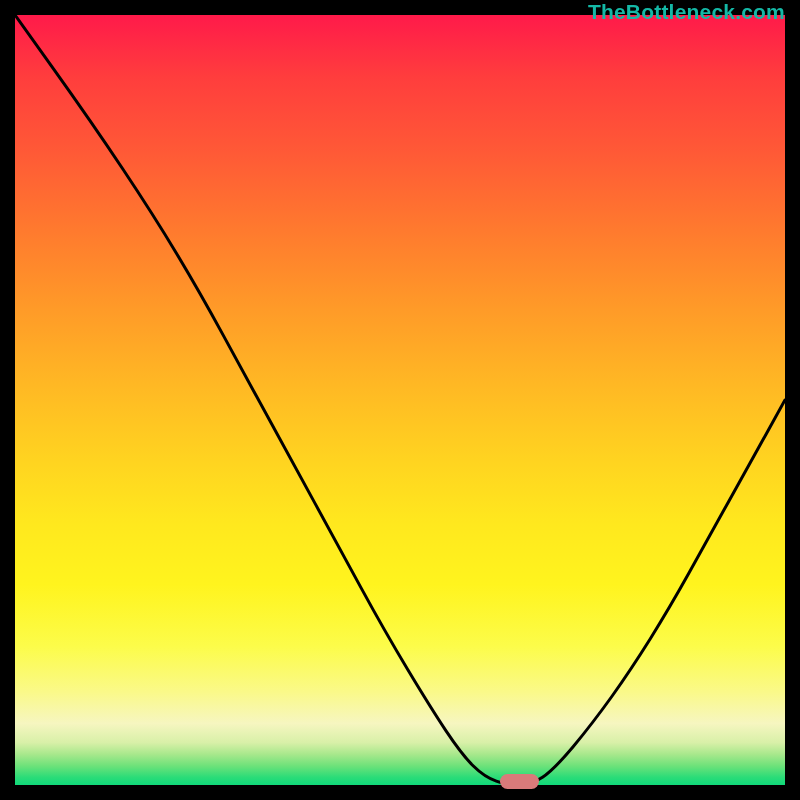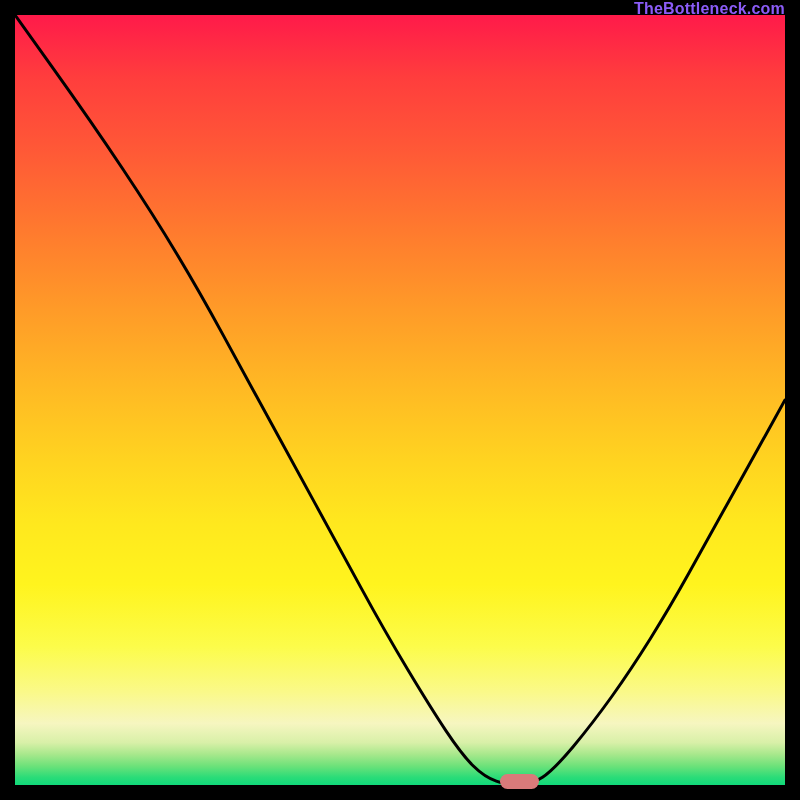--- a/index.html
+++ b/index.html
@@ -40,23 +40,23 @@
       #6ee27a 97.5%,
       #2bdc78 99%,
       #10d97a 100%
     );
   }
   .watermark {
     position: absolute;
     top: 0px;
     right: 15px;
     font-family: Arial, Helvetica, sans-serif;
-    font-size: 16px;
+    font-size: 21px;
     font-weight: 600;
-    color: #8b5cf6;
+    color: #14b8a6;
     letter-spacing: 0.2px;
     z-index: 5;
   }
   svg.curve {
     position: absolute;
     left: 15px;
     top: 15px;
     width: 770px;
     height: 770px;
     z-index: 3;

